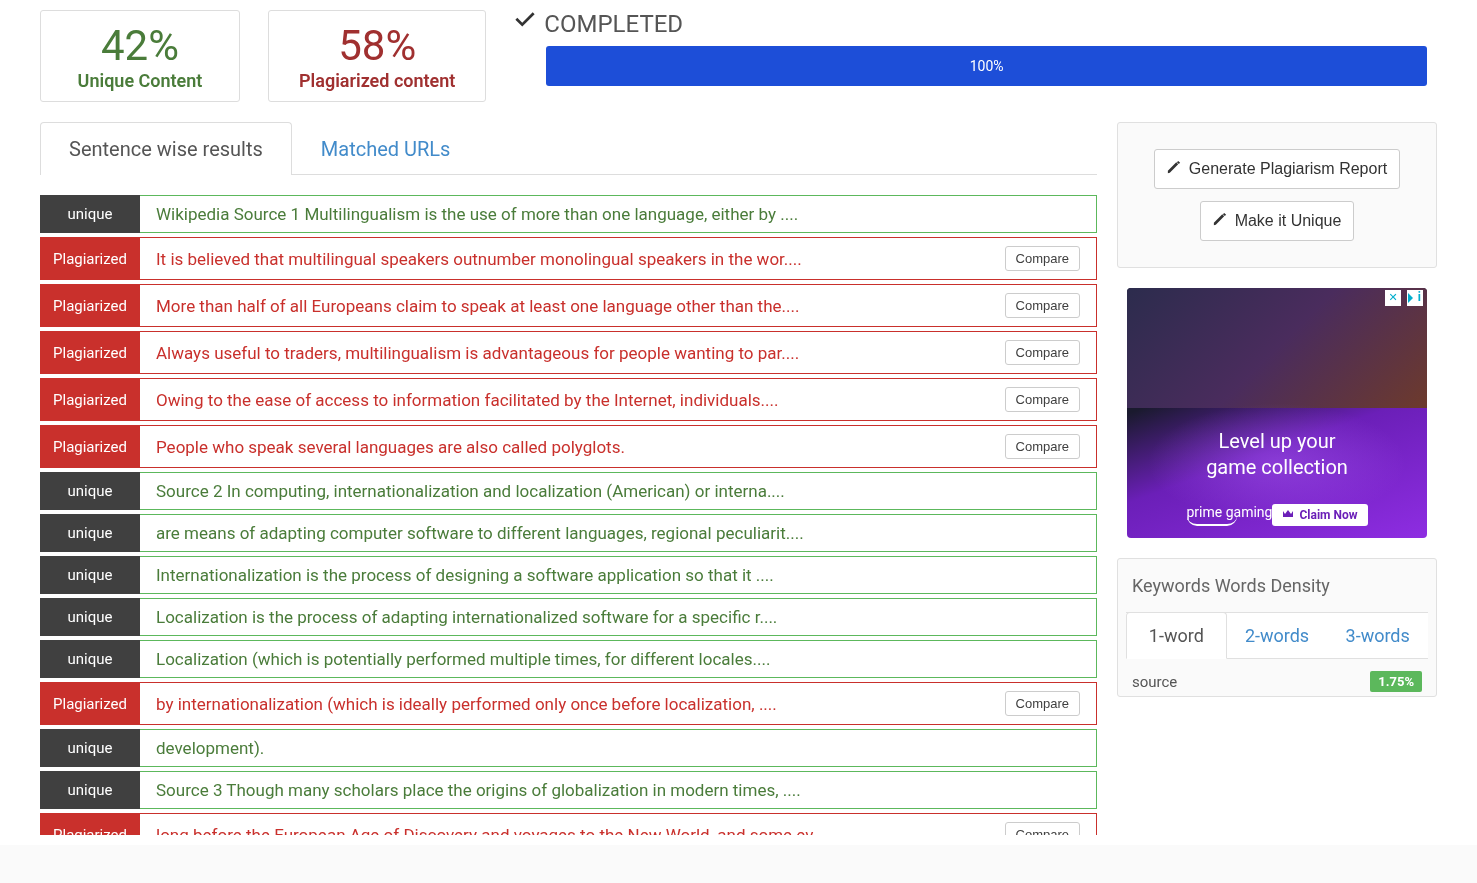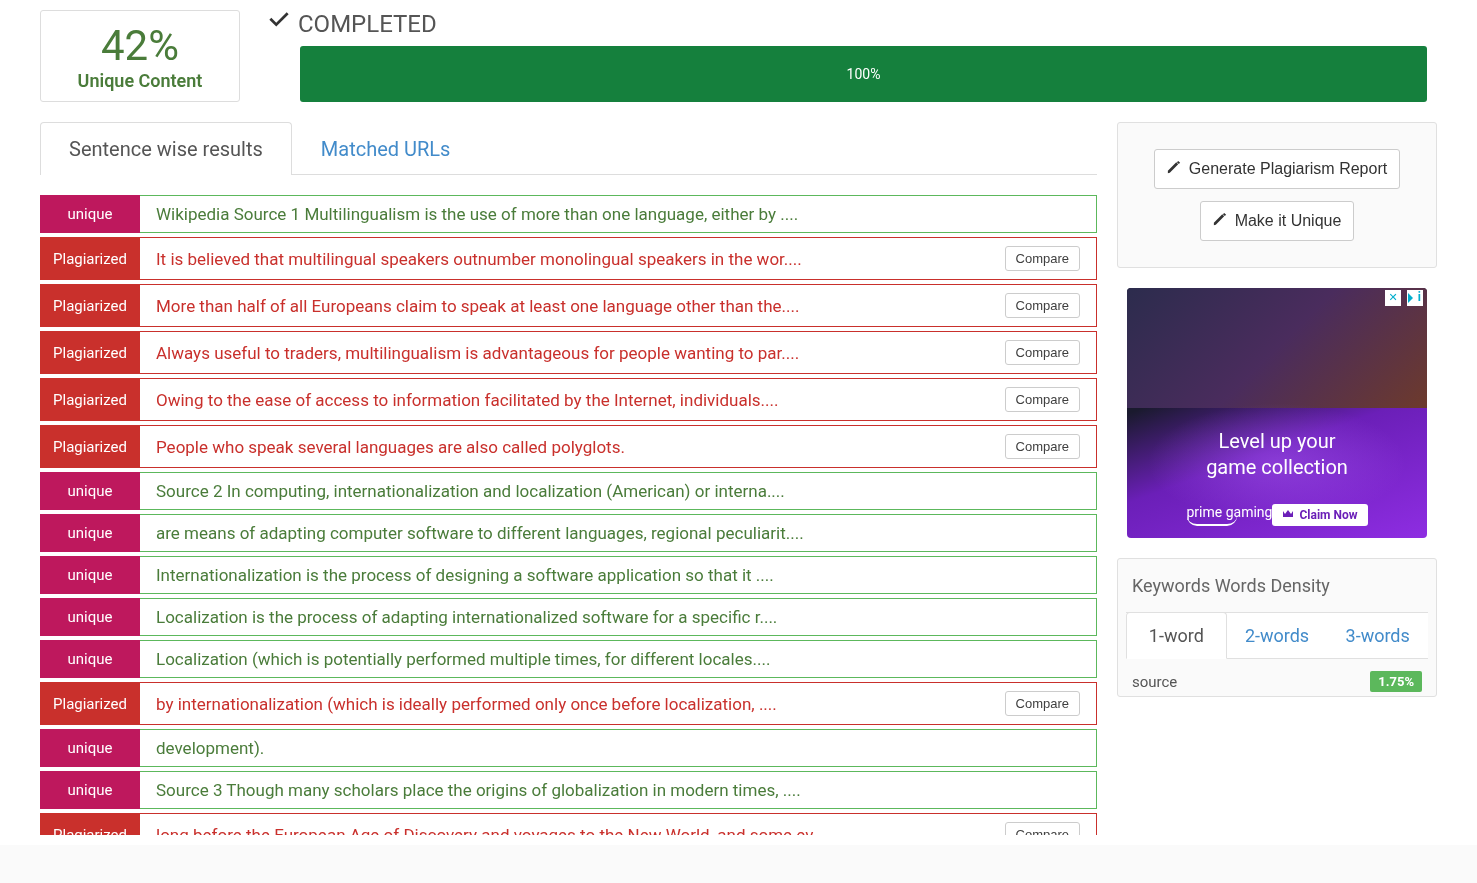--- a/index.html
+++ b/index.html
@@ -43,24 +43,24 @@
       color: #555;
       font-weight: 400;
       text-align: left;
       margin-bottom: 8px;
       display: flex;
       align-items: center;
       gap: 8px;
     }
     .check-icon svg { width: 22px; height: 22px; }
     .progress-bar {
-      background: #15803d;
+      background: #1d4ed8;
       color: #fff;
       text-align: center;
-      padding: 20px;
+      padding: 12px;
       border-radius: 3px;
       font-size: 14px;
       margin-left: 32px;
     }
     .main-row {
       display: flex;
       gap: 20px;
       align-items: flex-start;
     }
     .left-col { flex: 1; min-width: 0; }
@@ -98,21 +98,21 @@
     .badge {
       width: 100px;
       flex-shrink: 0;
       display: flex;
       align-items: center;
       justify-content: center;
       color: #fff;
       font-size: 15px;
       text-align: center;
     }
-    .badge.unique { background: #be185d; }
+    .badge.unique { background: #404040; }
     .badge.plagiarized { background: #c9302c; }
     .sentence-body {
       flex: 1;
       padding: 8px 16px;
       font-size: 17px;
       display: flex;
       align-items: center;
       justify-content: space-between;
       gap: 10px;
     }
@@ -313,20 +313,24 @@
     }
   </style>
 </head>
 <body>
 
 <div class="container">
   <div class="top-row">
     <div class="stat-box unique">
       <div class="pct">42%</div>
       <div class="lbl">Unique Content</div>
+    </div>
+    <div class="stat-box plag">
+      <div class="pct">58%</div>
+      <div class="lbl">Plagiarized content</div>
     </div>
     <div class="completed">
       <div class="completed-label">
         <span class="check-icon">
           <svg viewBox="0 0 16 16" fill="#333">
               <path d="M6 12L1 7l1.4-1.4L6 9.2 13.6 1.6 15 3z"></path>
             </svg>
         </span>
         <span>COMPLETED</span>
       </div>

